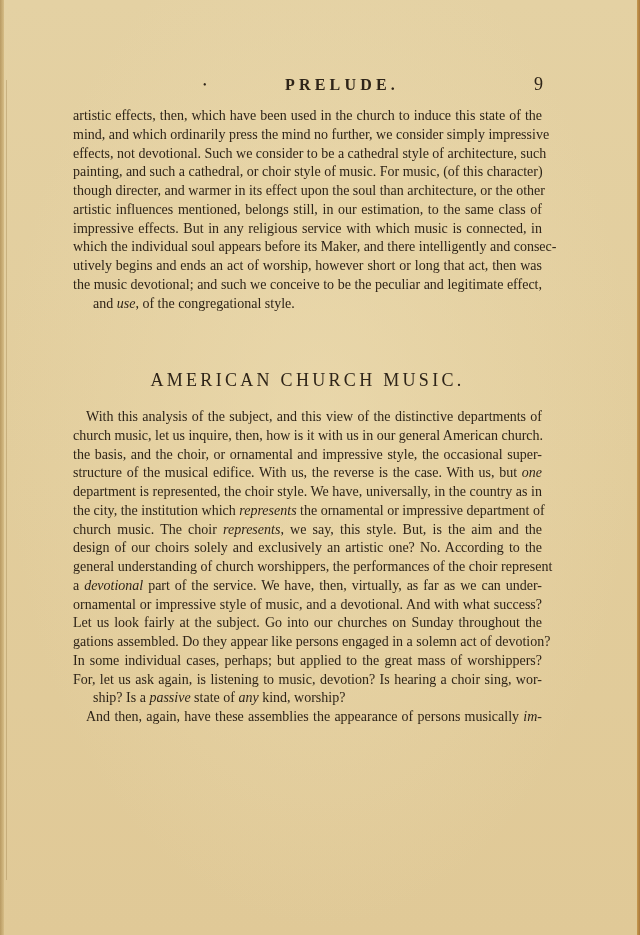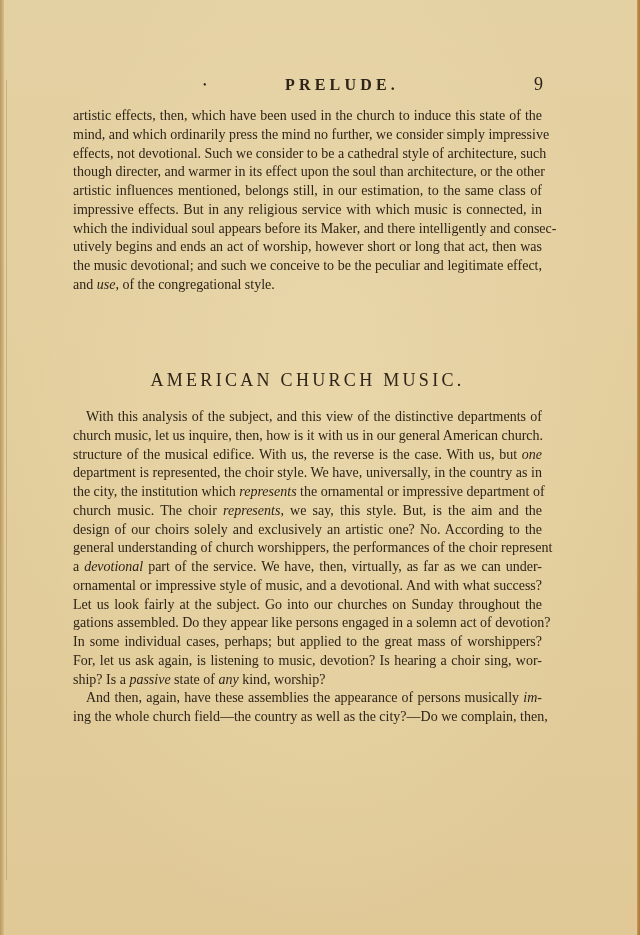--- a/index.html
+++ b/index.html
@@ -85,20 +85,21 @@
     }
     .line {
       display: block;
       white-space: nowrap;
       text-align: justify;
       text-align-last: justify;
       height: 18.75px;
     }
     .line.last {
       text-align-last: left;
+      margin-left: 20px;
     }
     .line.indent {
       padding-left: 13px;
     }
     .block-1 { top: 107px; }
     .block-2 { top: 408px; }
     .section-title {
       position: absolute;
       top: 370px;
       left: 73px;
@@ -121,44 +122,45 @@
   <div class="running-head">
     <span class="rh-bullet">•</span>
     <span class="rh-title">PRELUDE.</span>
     <span class="rh-page">9</span>
   </div>
 
   <div class="text-block block-1">
     <span class="line">artistic effects, then, which have been used in the church to induce this state of the</span>
     <span class="line">mind, and which ordinarily press the mind no further, we consider simply impressive</span>
     <span class="line">effects, not devotional.  Such we consider to be a cathedral style of architecture, such</span>
+    <span class="line">painting, and such a cathedral, or choir style of music.  For music, (of this character)</span>
     <span class="line">though directer, and warmer in its effect upon the soul than architecture, or the other</span>
     <span class="line">artistic influences mentioned, belongs still, in our estimation, to the same class of</span>
     <span class="line">impressive effects.  But in any religious service with which music is connected, in</span>
     <span class="line">which the individual soul appears before its Maker, and there intelligently and consec-</span>
     <span class="line">utively begins and ends an act of worship, however short or long that act, then was</span>
     <span class="line">the music devotional; and such we conceive to be the peculiar and legitimate effect,</span>
     <span class="line last"><span>and </span><i>use</i><span>, of the congregational style.</span></span>
   </div>
 
   <div class="section-title">AMERICAN CHURCH MUSIC.</div>
 
   <div class="text-block block-2">
     <span class="line indent">With this analysis of the subject, and this view of the distinctive departments of</span>
     <span class="line">church music, let us inquire, then, how is it with us in our general American church.</span>
+    <span class="line">the basis, and the choir, or ornamental and impressive style, the occasional super-</span>
     <span class="line"><span>structure of the musical edifice.  With us, the reverse is the case.  With us, but </span><i>one</i></span>
     <span class="line">department is represented, the choir style.  We have, universally, in the country as in</span>
     <span class="line"><span>the city, the institution which </span><i>represents</i><span> the ornamental or impressive department of</span></span>
     <span class="line"><span>church music.  The choir </span><i>represents</i><span>, we say, this style.  But, is the aim and the</span></span>
     <span class="line">design of our choirs solely and exclusively an artistic one?  No.  According to the</span>
     <span class="line">general understanding of church worshippers, the performances of the choir represent</span>
     <span class="line"><span>a </span><i>devotional</i><span> part of the service.  We have, then, virtually, as far as we can under-</span></span>
     <span class="line">ornamental or impressive style of music, and a devotional.  And with what success?</span>
     <span class="line">Let us look fairly at the subject.  Go into our churches on Sunday throughout the</span>
     <span class="line">gations assembled.  Do they appear like persons engaged in a solemn act of devotion?</span>
     <span class="line">In some individual cases, perhaps; but applied to the great mass of worshippers?</span>
     <span class="line">For, let us ask again, is listening to music, devotion?  Is hearing a choir sing, wor-</span>
     <span class="line last"><span>ship?  Is a </span><i>passive</i><span> state of </span><i>any</i><span> kind, worship?</span></span>
 
     <span class="line indent"><span>And then, again, have these assemblies the appearance of persons musically </span><i>im-</i></span>
-    <span class="line">ing the whole church field—the country as well as the city?—Do we complain, then,</span>
   </div>
 </div>
 
 </body></html>

